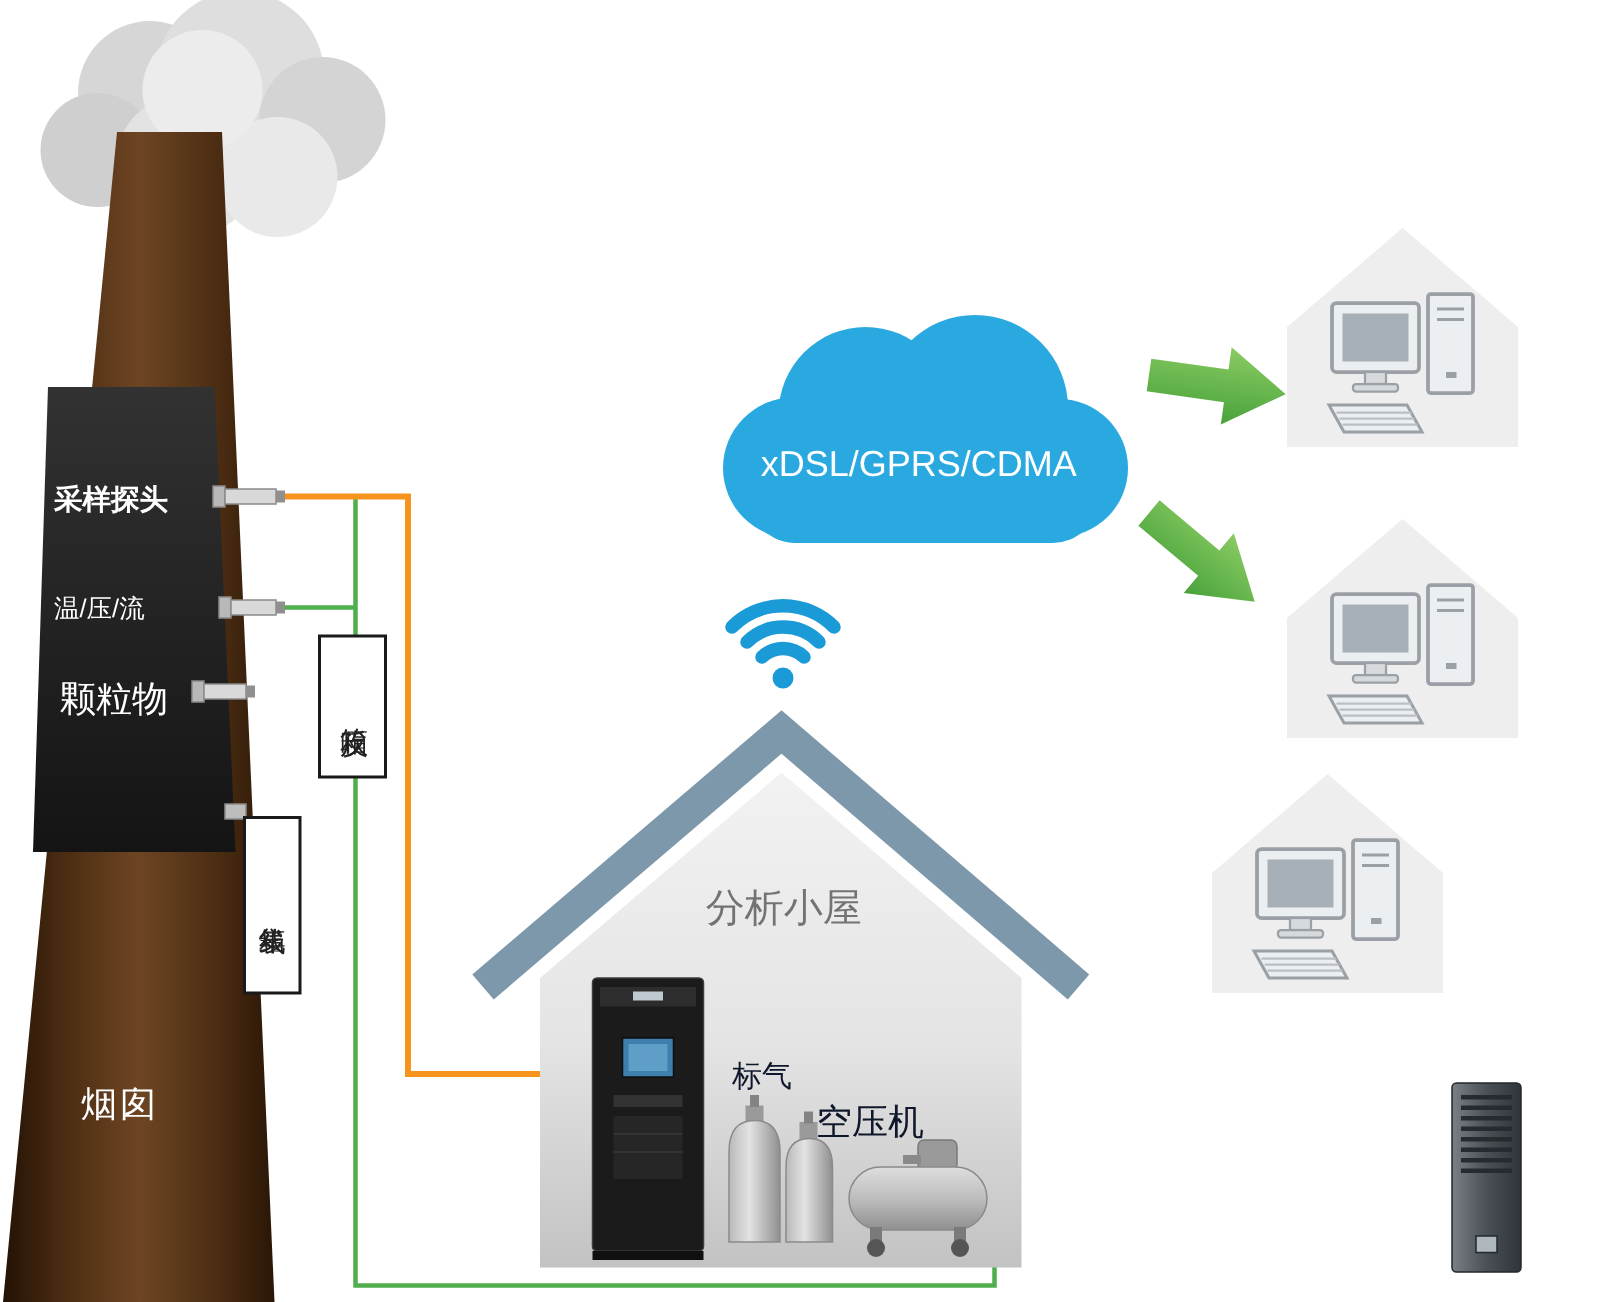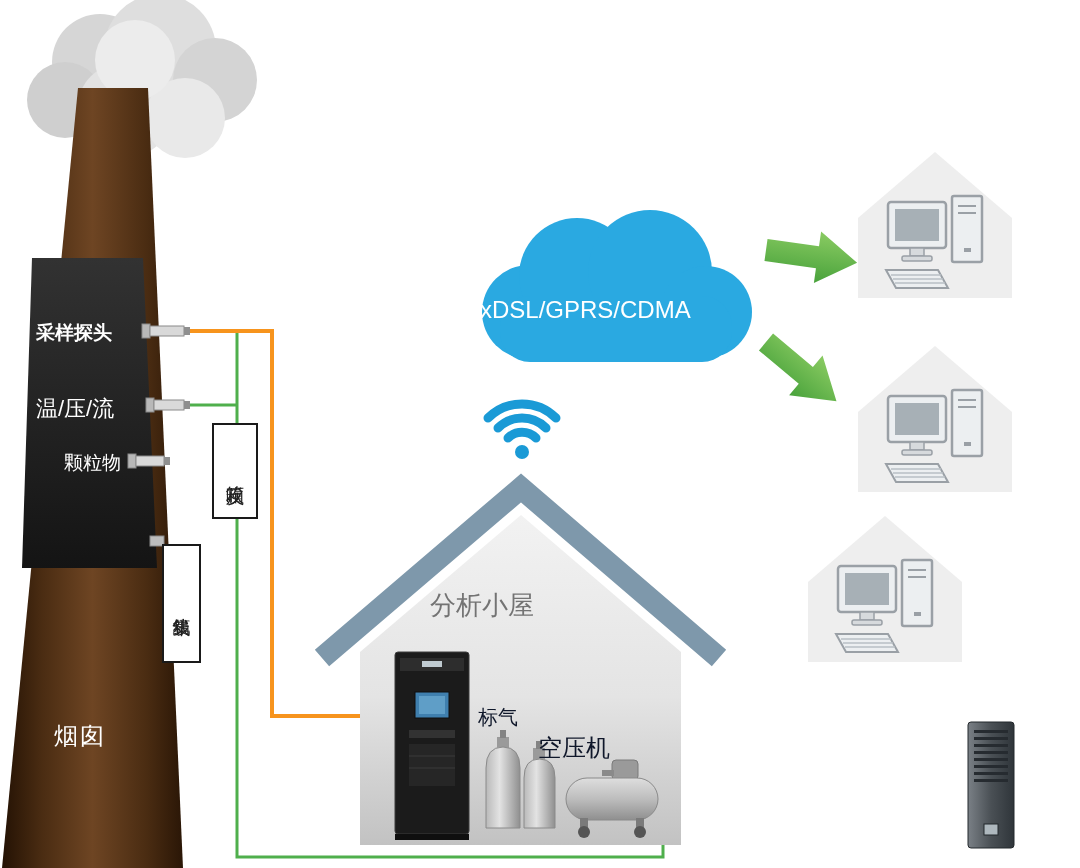--- a/index.html
+++ b/index.html
@@ -12,21 +12,21 @@
   }
   #stage svg{position:absolute;left:0;top:0;}
   .lbl{position:absolute;color:#0f172a;white-space:nowrap;}
   .lbl-white{color:#ffffff;}
   .vtext{
     writing-mode:vertical-rl;
     text-orientation:upright;
     display:flex;align-items:center;justify-content:center;
     white-space:normal;
   }
-  .center{}
+  .center{text-align:center;}
 </style>
 </head>
 <body>
 
 <div id="stage">
 
   <svg width="1080" height="868" viewBox="0 0 1080 868">
     <defs>
       <linearGradient id="chimGrad" x1="0" y1="0" x2="1" y2="0">
         <stop offset="0" stop-color="#241204"></stop>
@@ -207,23 +207,23 @@
       <rect x="6" y="36" width="34" height="3" fill="#262b30"></rect>
       <rect x="6" y="43" width="34" height="3" fill="#262b30"></rect>
       <rect x="6" y="50" width="34" height="3" fill="#262b30"></rect>
       <rect x="6" y="57" width="34" height="3" fill="#262b30"></rect>
       <rect x="16" y="102" width="14" height="11" fill="#aeb8be" stroke="#23282c"></rect>
     </g>
   </svg>
 
   <div class="lbl lbl-white" style="left:36px;top:320px;font-size:19px;font-weight:bold;">采样探头</div>
 
-  <div class="lbl lbl-white" style="left:36px;top:394px;font-size:22px;">温/压/流</div>
-
-  <div class="lbl lbl-white" style="left:40px;top:450px;font-size:19px;margin-left:24px;">颗粒物</div>
+  <div class="lbl lbl-white" style="left:36px;top:394px;font-size:17px;">温/压/流</div>
+
+  <div class="lbl lbl-white" style="left:40px;top:450px;font-size:24px;">颗粒物</div>
 
   <div class="lbl vtext" style="left:213px;top:424px;width:44px;height:94px;font-size:19px;color:#222;">反吹箱</div>
 
   <div class="lbl vtext" style="left:163px;top:545px;width:37px;height:117px;font-size:18px;color:#222;">集线箱</div>
 
   <div class="lbl lbl-white" style="left:54px;top:720px;font-size:24px;letter-spacing:2px;font-family:Liberation Mono, monospace;">烟囱</div>
 
   <div class="lbl lbl-white center" style="left:480px;top:296px;width:265px;font-size:24px;">xDSL/GPRS/CDMA</div>
 
   <div class="lbl center" style="left:430px;top:588px;width:185px;font-size:26px;color:#737373;">分析小屋</div>

